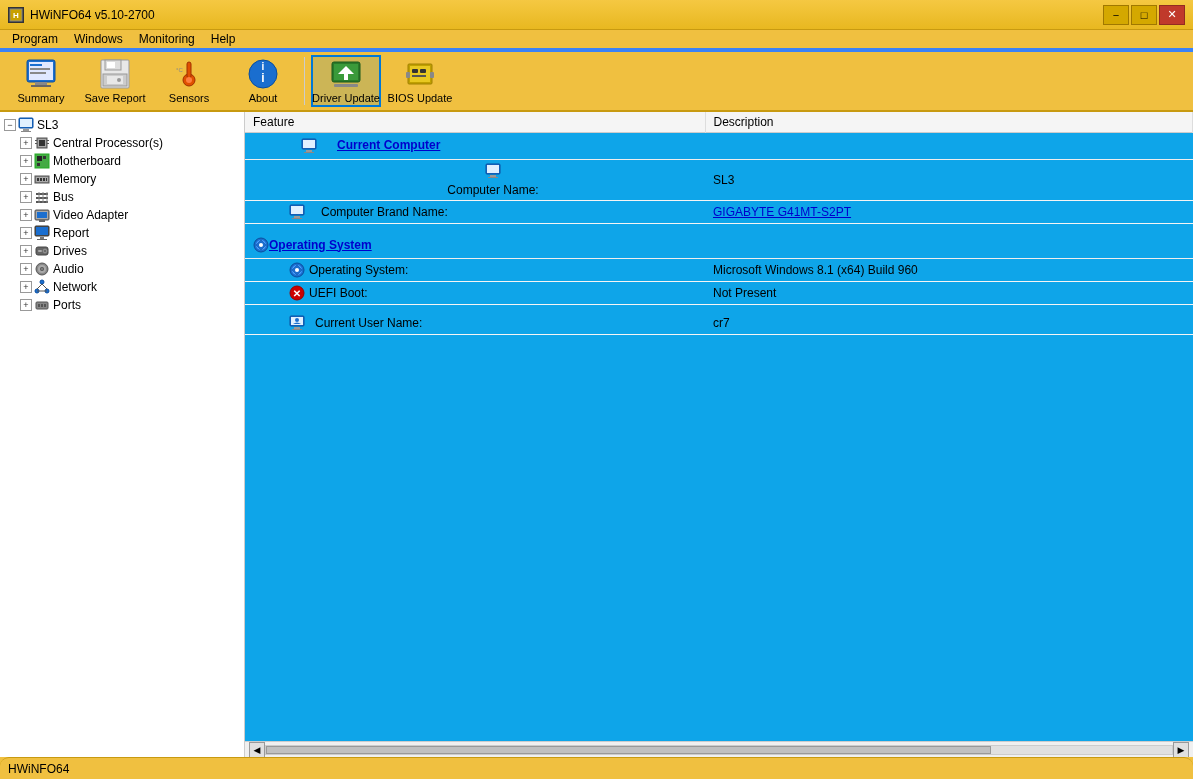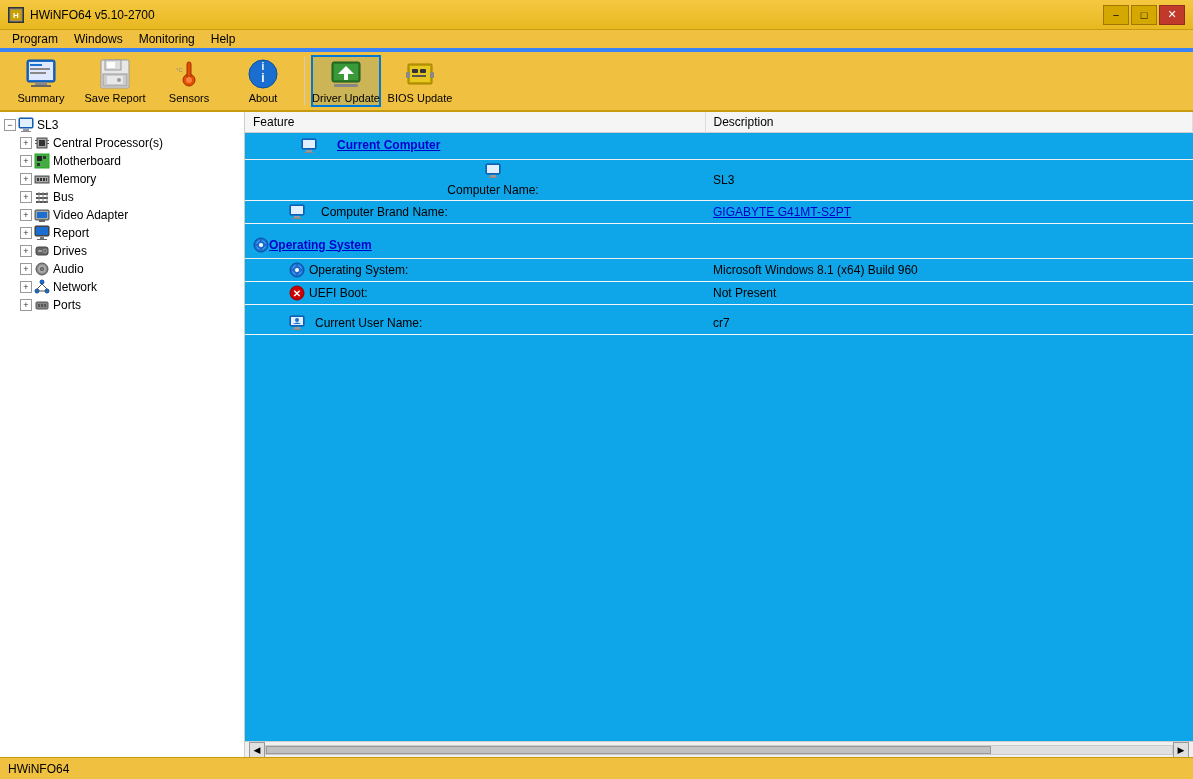--- a/index.html
+++ b/index.html
@@ -246,20 +246,21 @@
 
     
     #status-bar {
       height: 22px;
       background: #f0c040;
       border-top: 1px solid #c89a10;
       display: flex;
       align-items: center;
       padding: 0 8px;
       font-size: 12px;
+      border-radius: 9px;
     }
 
     .section-row {
       border-bottom: 1px solid #eee;
     }
     .section-row td {
       padding: 5px 8px;
     }
     .data-row td {
       padding: 3px 8px;

